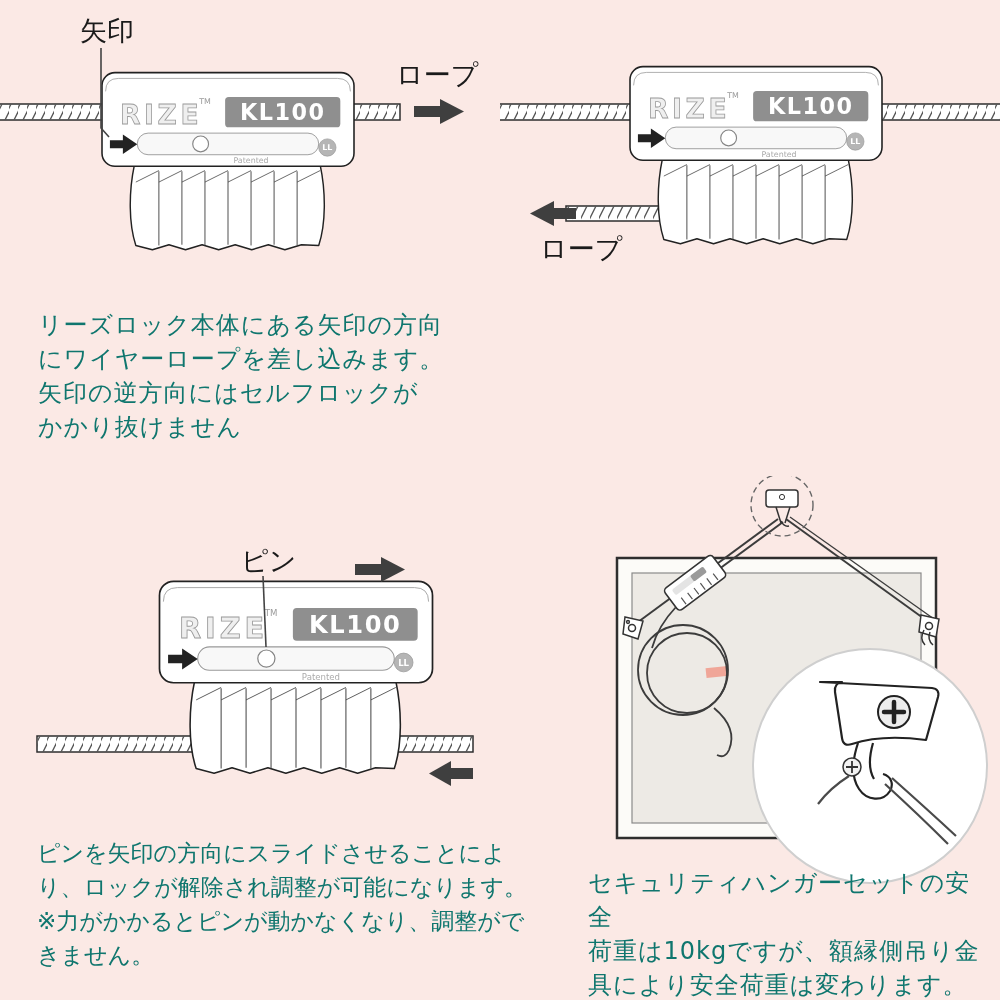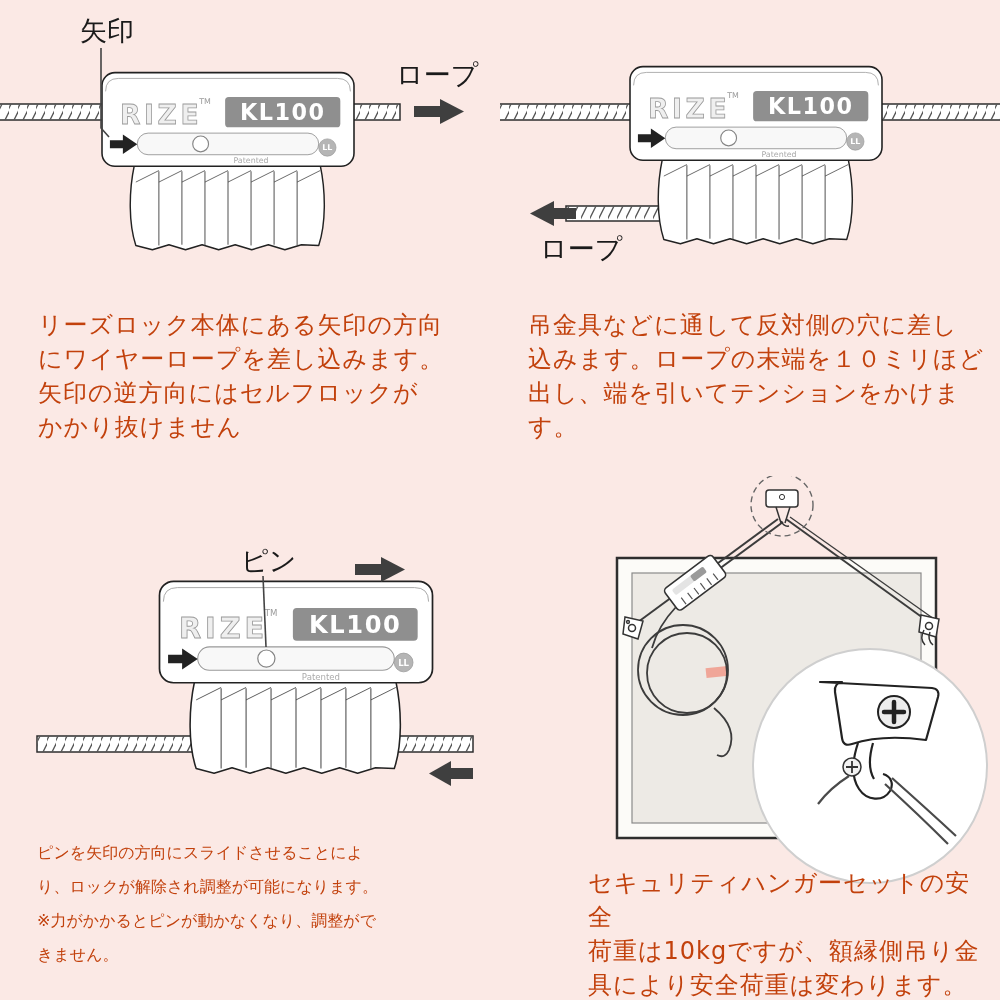--- a/index.html
+++ b/index.html
@@ -2,22 +2,22 @@
 <html><head>
 <meta charset="utf-8">
 <style>
   *{box-sizing:border-box}
   html,body{margin:0;padding:0;background:#fbe9e5}
   .page{position:relative;width:1000px;height:1000px;background:#fbe9e5;overflow:hidden;
         font-family:"DejaVu Sans","Liberation Sans",sans-serif;color:#1c1c1c}
   .panel{position:absolute}
   .panel svg{position:absolute;left:0;top:0}
   .caption{position:absolute;margin:0;white-space:pre-line;font-size:24px;line-height:34px;
-           letter-spacing:1px;color:#c2410c;z-index:3}
-  .caption.tight{font-size:16px;letter-spacing:0}
+           letter-spacing:1px;color:#0f766e;z-index:3}
+  .caption.tight{font-size:23px;letter-spacing:0}
   svg text{font-family:"DejaVu Sans","Liberation Sans",sans-serif}
   .jp-label{font-size:27px;fill:#1a1a1a}
   .hiddendefs{position:absolute;width:0;height:0;overflow:hidden}
 </style>
 </head>
 <body>
 
 <svg class="hiddendefs" aria-hidden="true">
   <defs>
     <pattern id="ropeHatch" width="9" height="22" patternUnits="userSpaceOnUse">
@@ -79,23 +79,20 @@
         <rect x="66" y="206" width="104" height="15" fill="#ffffff" stroke="#2e2e2e" stroke-width="1.5"></rect>
         <rect x="66" y="206" width="104" height="15" fill="url(#ropeHatch)"></rect>
       </g>
       <use href="#devsym" transform="translate(112,58) scale(0.72)"></use>
       <g fill="#3f3f3f">
         <rect x="52" y="208" width="24" height="11"></rect>
         <polygon points="54,201 30,213.5 54,226"></polygon>
       </g>
       <text class="jp-label" x="40" y="258">ロープ</text>
     </svg>
-    <p class="caption" style="left:28px;top:308px;width:465px">吊金具などに通して反対側の穴に差し
-込みます。ロープの末端を１０ミリほど
-出し、端を引いてテンションをかけます。</p>
   </section>
 
   <section class="panel" style="left:11px;top:500px;width:500px;height:500px">
     <svg width="500" height="320" viewBox="0 0 500 320">
       <g>
         <rect x="26" y="236" width="436" height="16" fill="#ffffff" stroke="#2e2e2e" stroke-width="1.5"></rect>
         <rect x="26" y="236" width="436" height="16" fill="url(#ropeHatch)"></rect>
       </g>
       <use href="#devsym" transform="translate(129,72) scale(0.78)"></use>
       <text class="jp-label" x="230" y="70">ピン</text>

